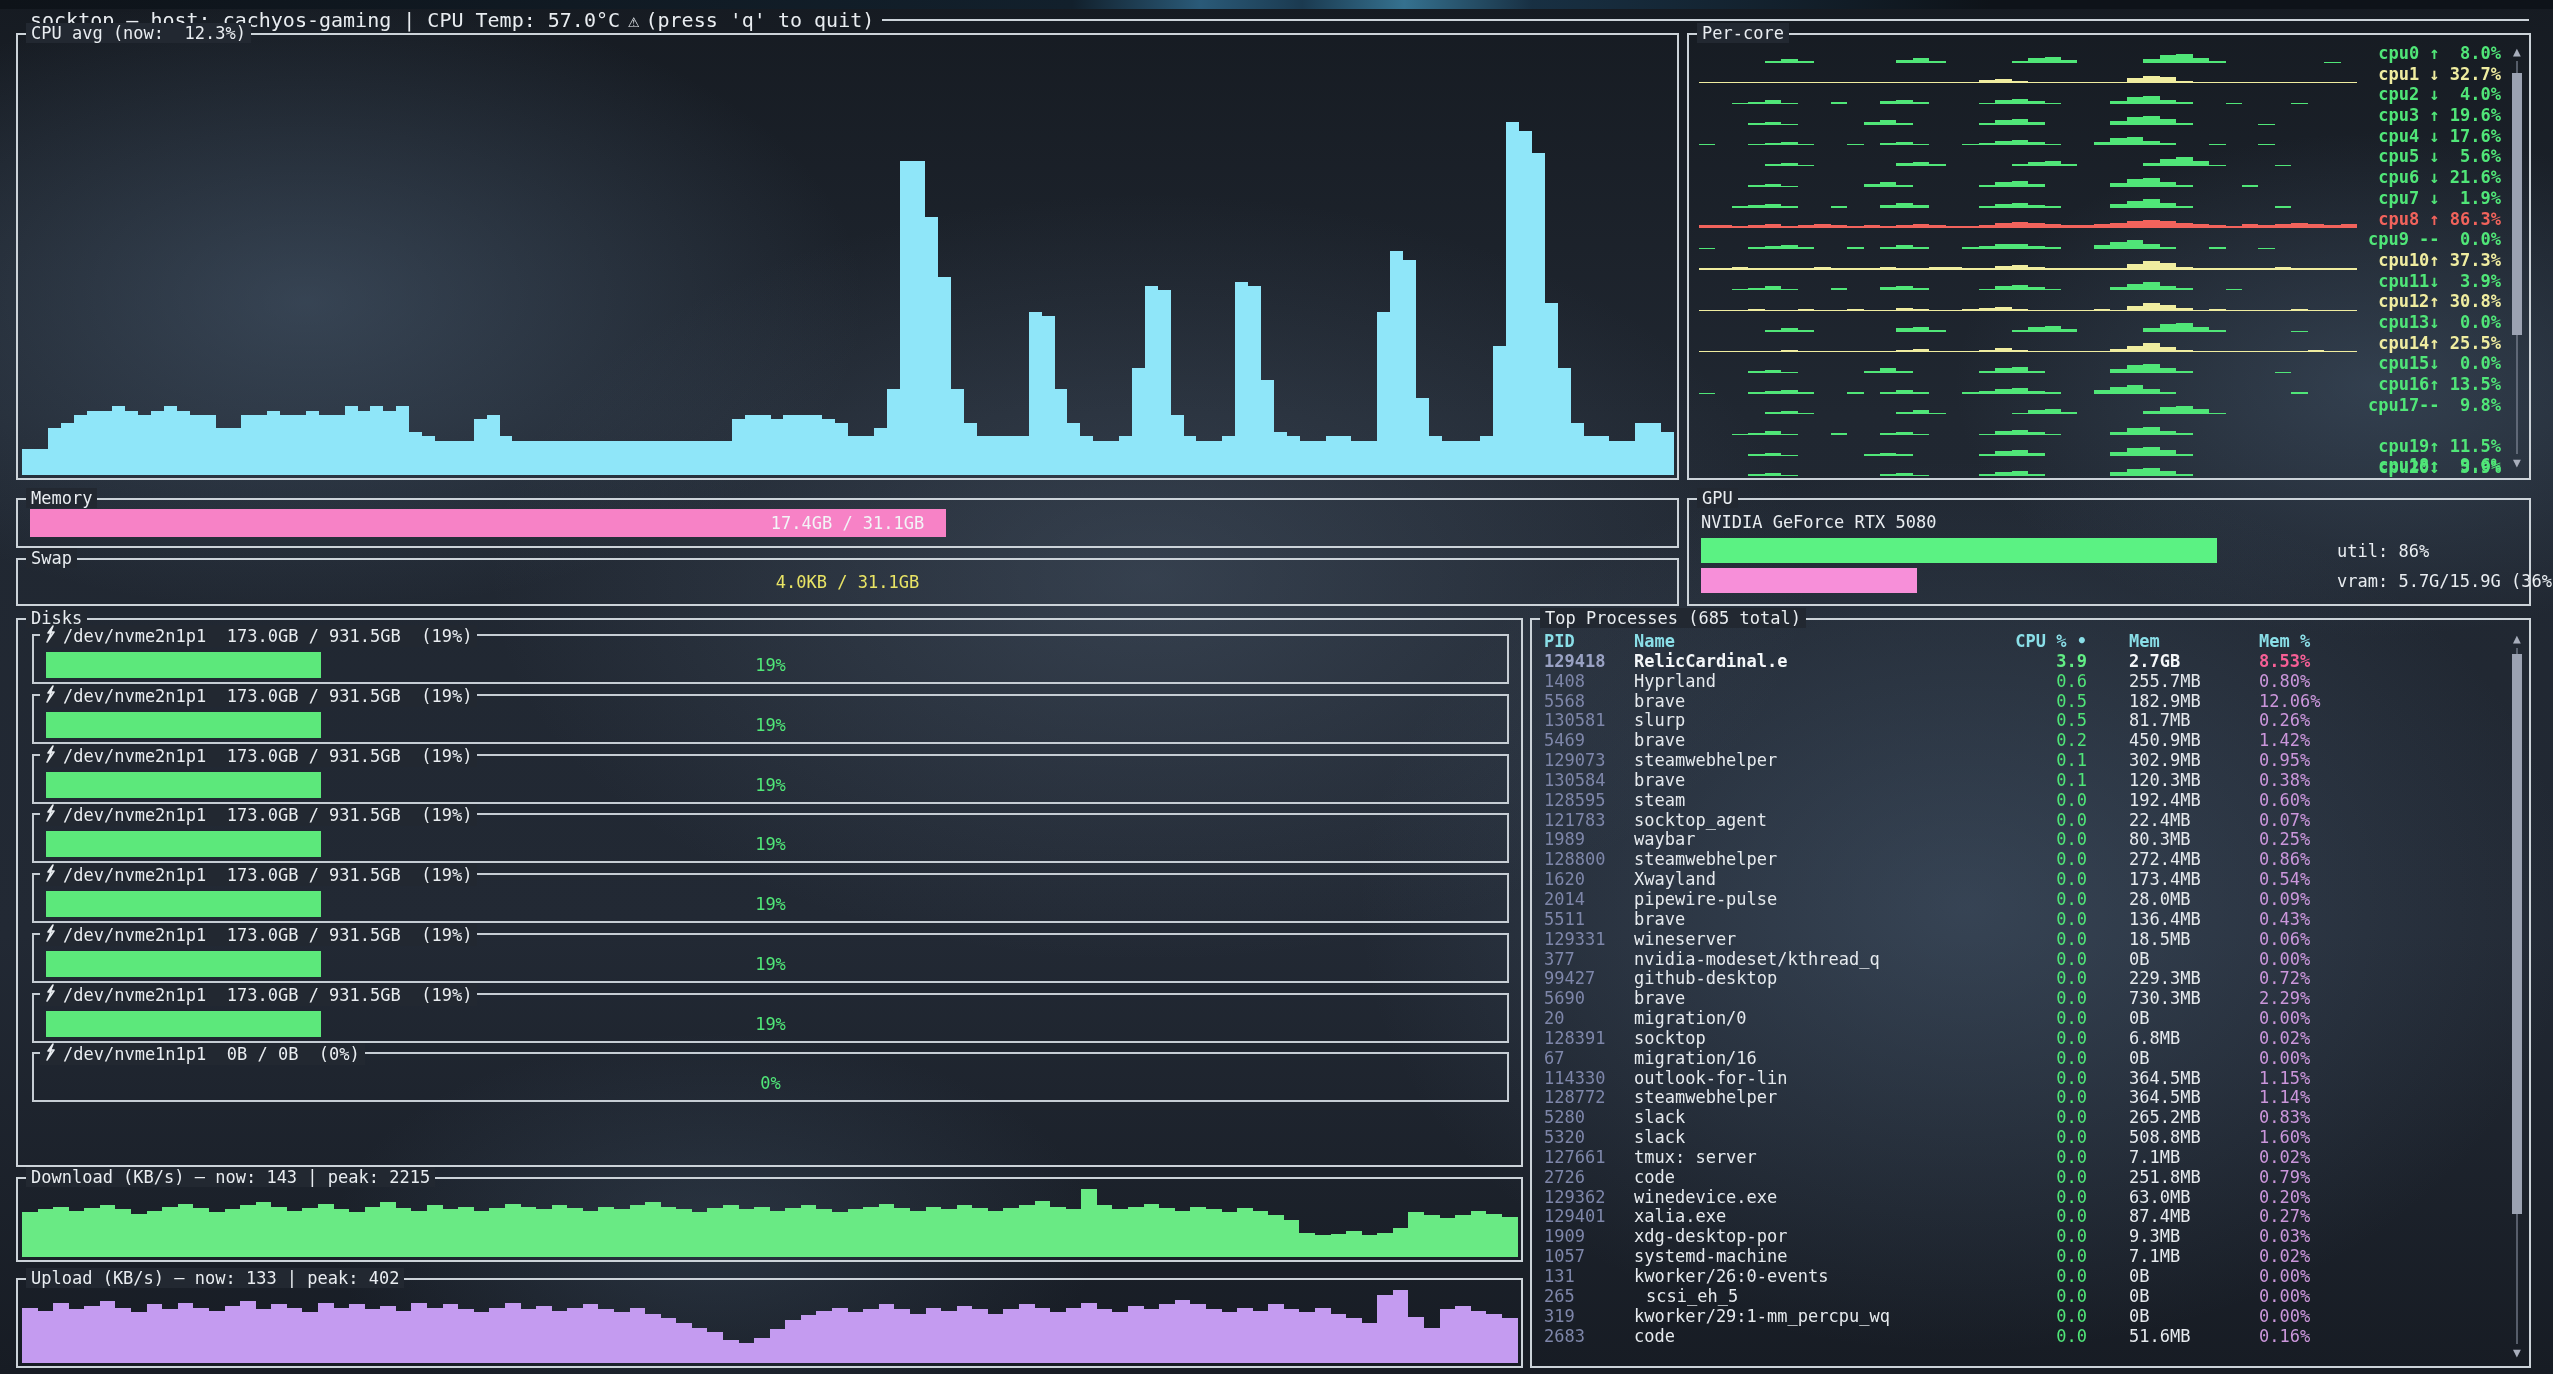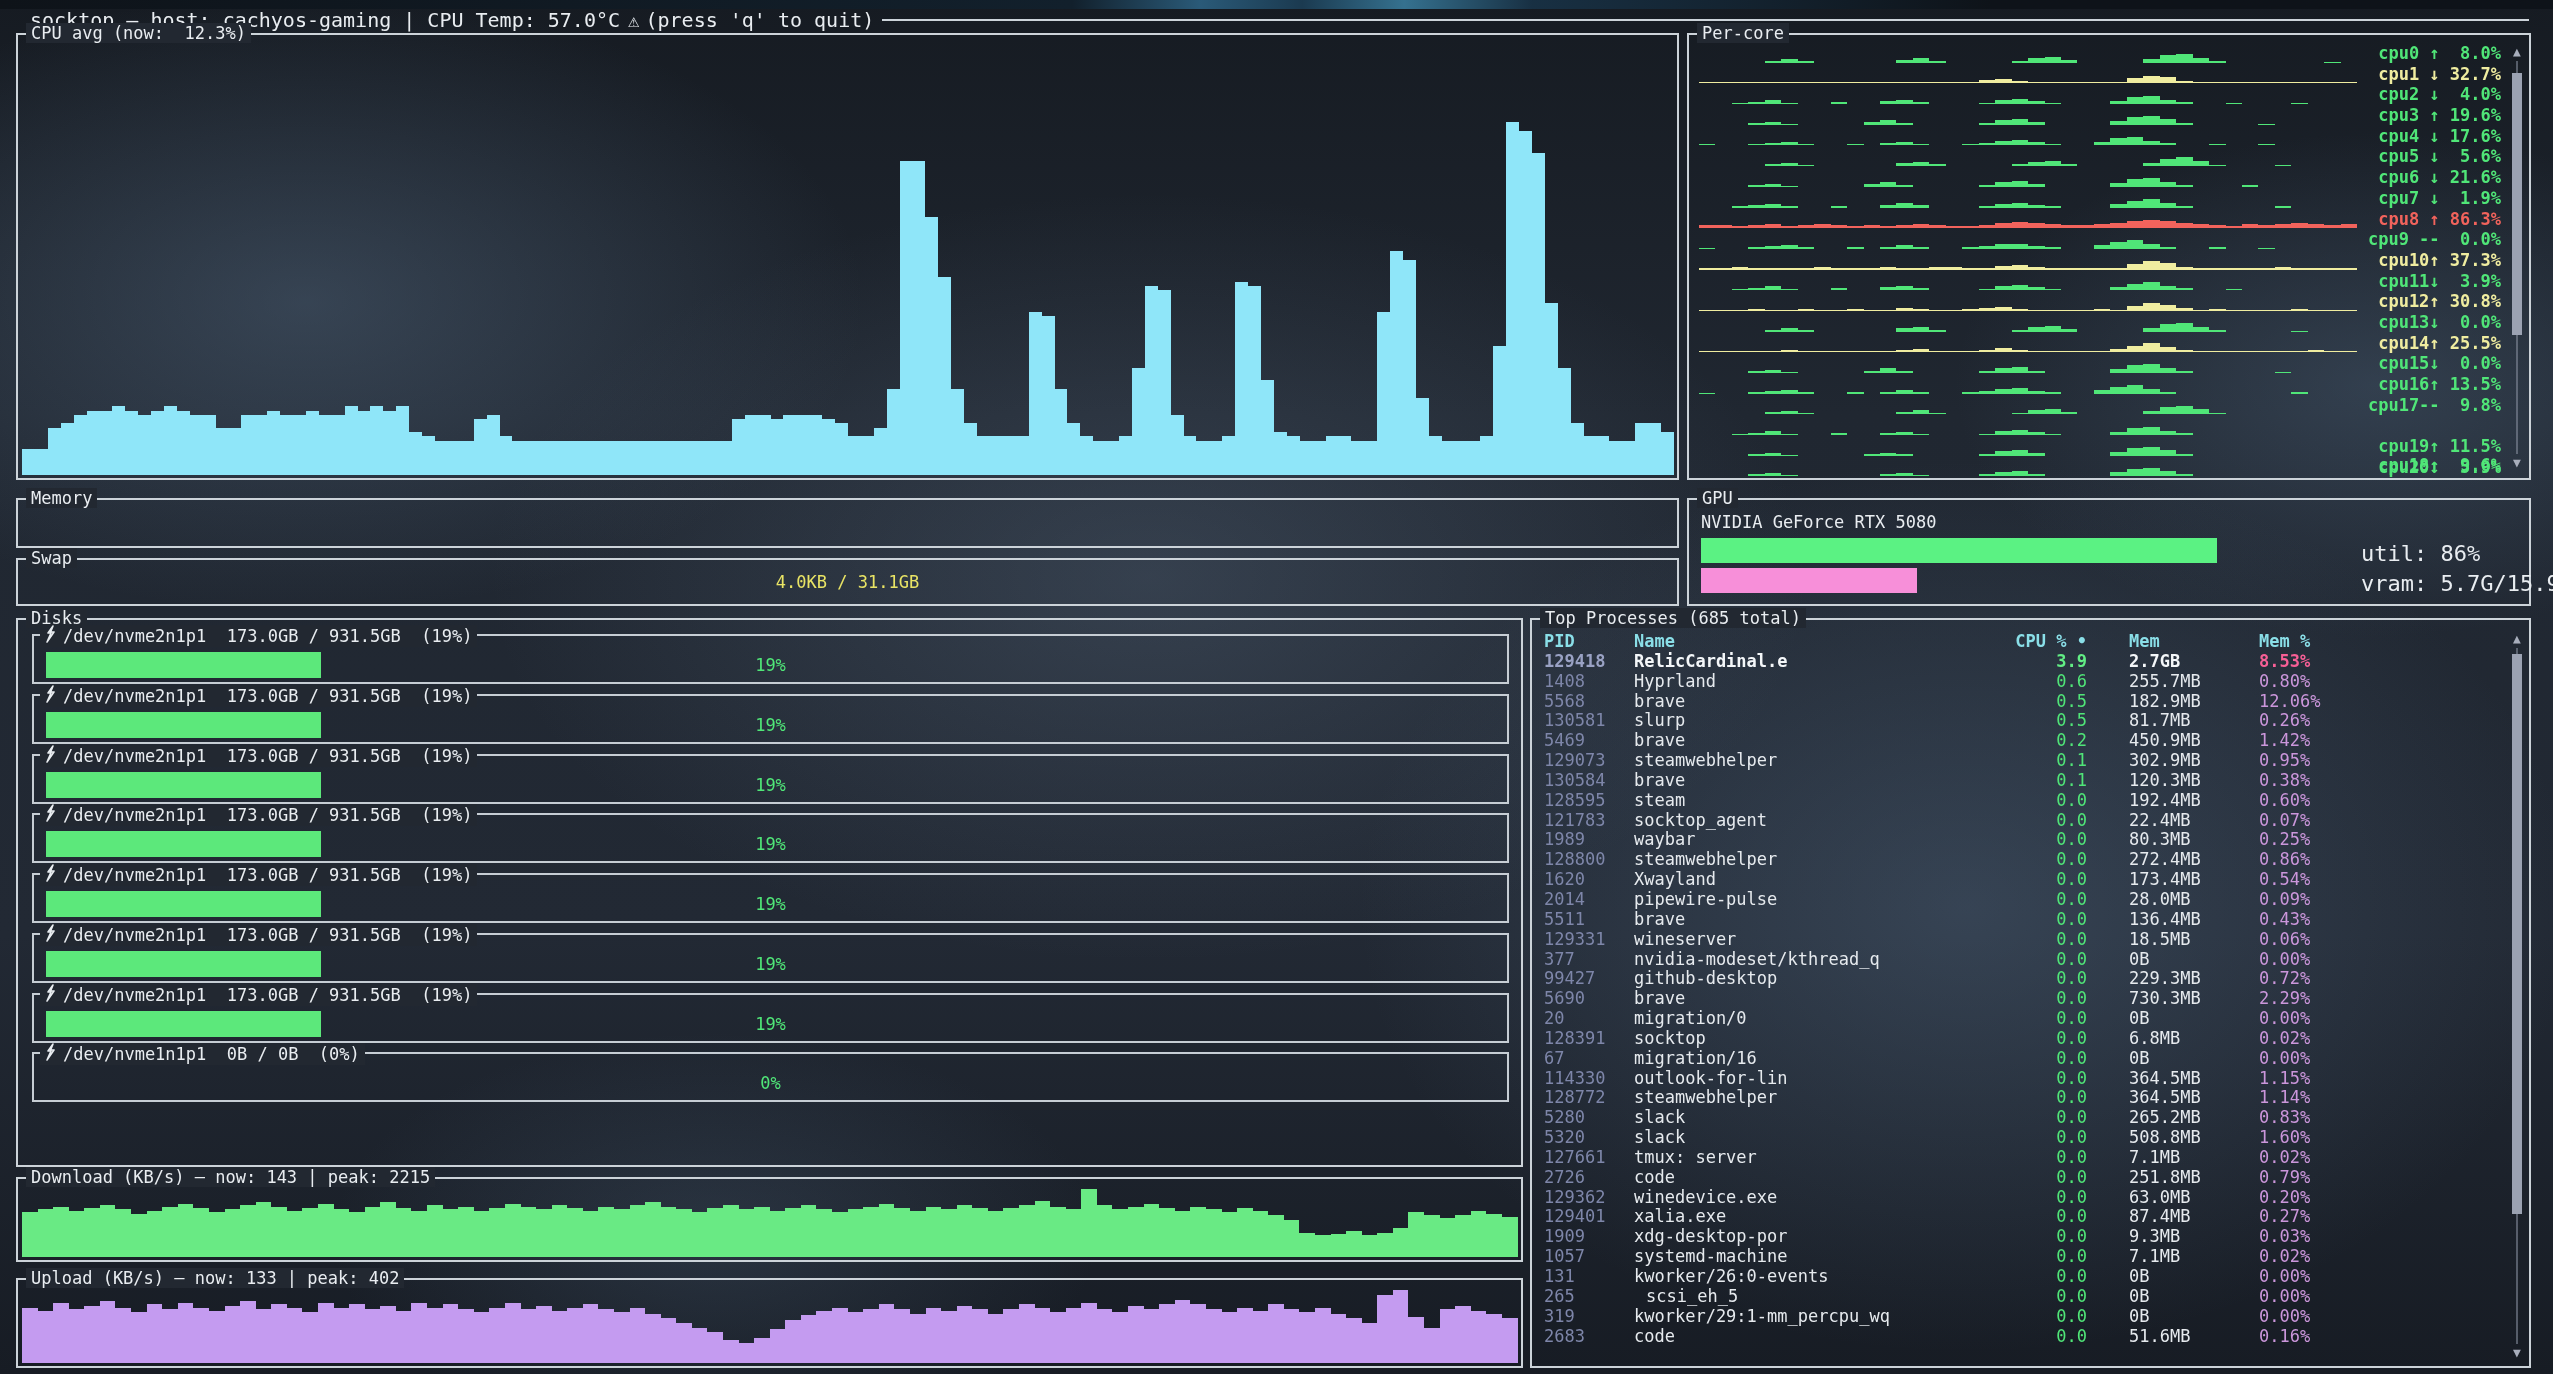--- a/index.html
+++ b/index.html
@@ -37,21 +37,21 @@
   
   .sb{position:absolute;top:10px;bottom:8px;width:16px;}
   .sb-up,.sb-down{position:absolute;left:0;width:16px;text-align:center;color:#a8aebc;font-size:13px;line-height:14px;}
   .sb-up{top:0;} .sb-down{bottom:0;}
   .sb-track{position:absolute;left:7px;top:16px;bottom:16px;width:2px;background:#8b92a2;opacity:.55;}
   .sb-thumb{position:absolute;left:3px;width:10px;background:#9ba2b2;}
   
   .gpu-name{position:absolute;left:12px;top:12px;font-size:17px;color:#e9edf1;}
   .gpu-bar{position:absolute;left:12px;width:600px;height:25px;}
   .gpu-bar > div{height:100%;}
-  .gpu-text{position:absolute;left:672px;font-size:22px;color:#e9edf1;white-space:pre;}
+  .gpu-text{position:absolute;left:648px;font-size:17px;color:#e9edf1;white-space:pre;}
   
   .diskbox{position:absolute;left:14px;right:12px;height:50px;border:2px solid #c6cdd4;box-sizing:border-box;}
   .disk-title{position:absolute;top:-11px;left:6px;background:#222831;padding:0 5px;font-size:17px;
     color:#e9edf1;white-space:pre;display:flex;align-items:center;gap:7px;line-height:19px;}
   .disk-fill{position:absolute;left:12px;top:16px;height:26px;}
   .disk-pct{position:absolute;left:0;right:0;top:19px;text-align:center;font-size:17px;}
   
   .proc-grid{position:absolute;left:10px;right:26px;top:12px;}
   .prow{display:grid;grid-template-columns:92px 307px 148px 170px 1fr;height:19.85px;
     font-size:17px;line-height:19.85px;white-space:pre;}
@@ -1159,20 +1159,24 @@
     <div class="sb" style="right:4px;">
       <span class="sb-up">▲</span>
       <div class="sb-track"></div>
       <div class="sb-thumb" style="top:28px;height:262px;"></div>
       <span class="sb-down">▼</span>
     </div>
   </div>
 
   <div class="panel" style="left:16px;top:498px;width:1663px;height:50px;">
     <span class="ptitle">Memory</span>
+    <div class="gauge">
+      <div class="gfill" id="mem-fill" style="width: 56%; background: rgb(247, 130, 198);"></div>
+      <span class="glabel" style="color:#f2f5f7;">17.4GB / 31.1GB</span>
+    </div>
   </div>
 
   <div class="panel" style="left:16px;top:558px;width:1663px;height:48px;">
     <span class="ptitle">Swap</span>
     <div class="gauge">
       <div class="gfill" id="swap-fill" style="width: 0%; background: rgb(247, 130, 198);"></div>
       <span class="glabel" id="swap-label" style="color: rgb(233, 228, 101);">4.0KB / 31.1GB</span>
     </div>
   </div>
 

